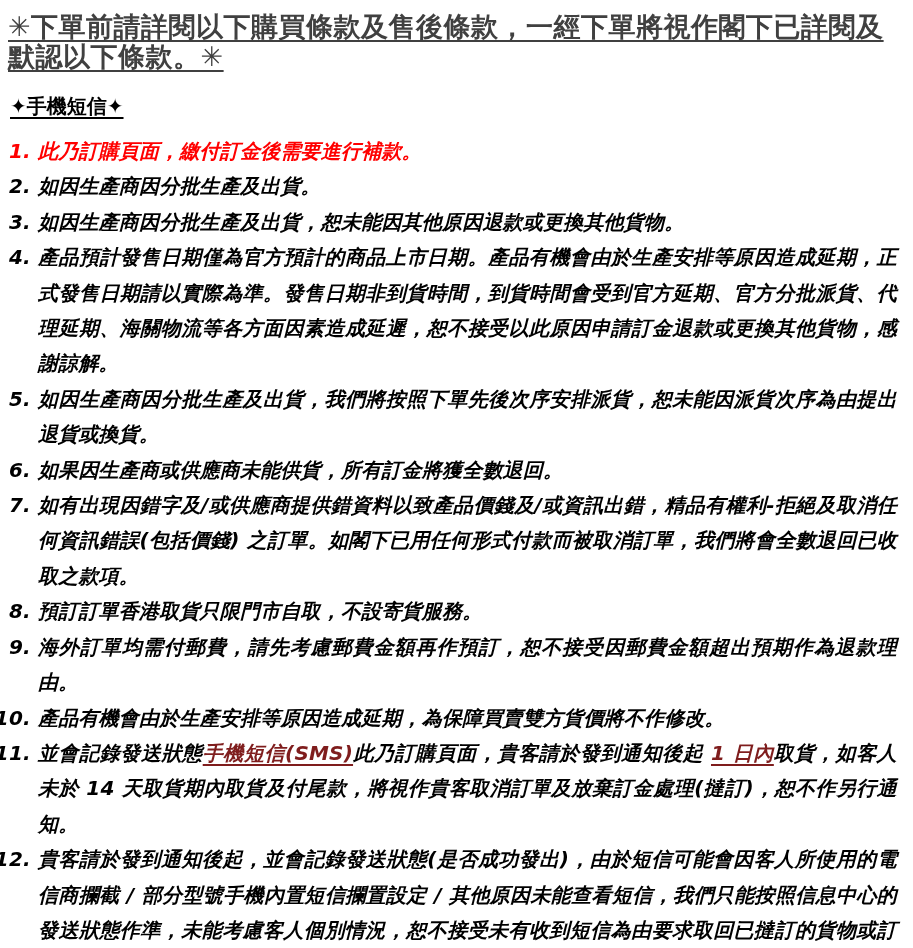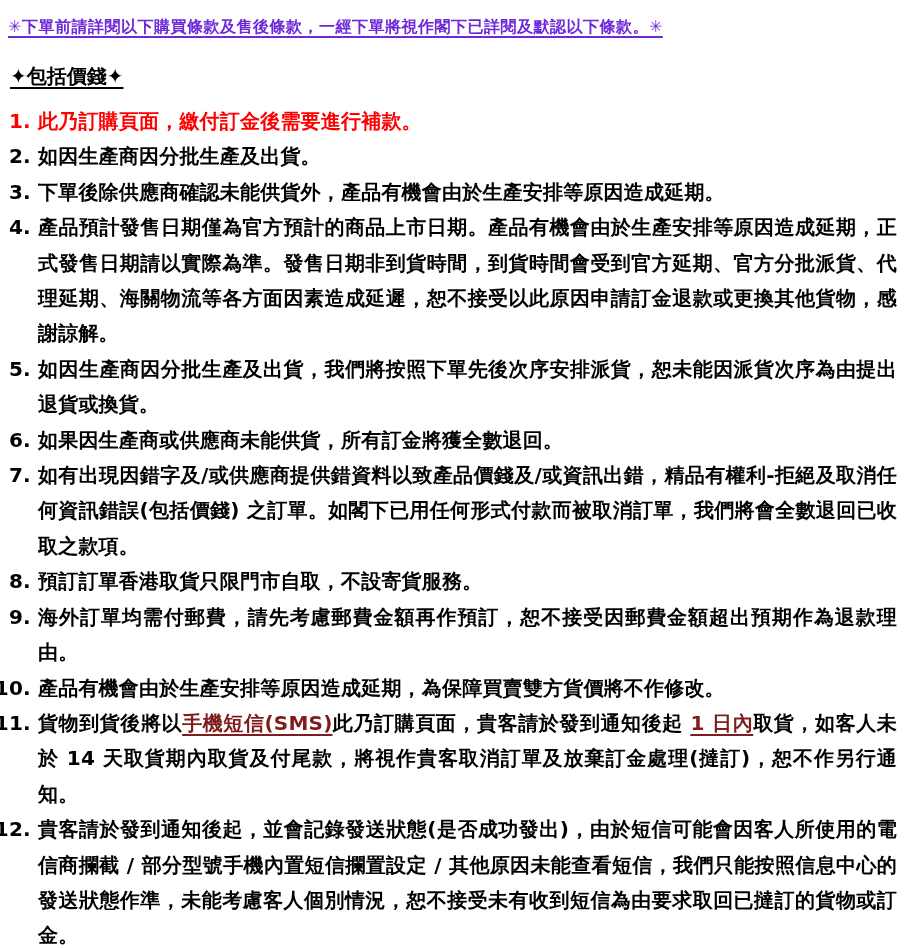--- a/index.html
+++ b/index.html
@@ -7,22 +7,22 @@
   body {
     width: 913px;
     height: 948px;
     padding: 12px 16px 0 8px;
     font-family: "DejaVu Sans", sans-serif;
     font-weight: 700;
     color: #000000;
     overflow: hidden;
   }
   .notice {
-    color: #6d28d9;
-    font-size: 16px;
+    color: #404040;
+    font-size: 27px;
     line-height: 30px;
     text-decoration: underline;
     text-decoration-thickness: 2px;
     text-underline-offset: 4px;
     letter-spacing: 0.5px;
   }
   .section-title {
     display: inline-block;
     margin: 21px 0 0 2px;
     font-size: 20px;
@@ -33,48 +33,49 @@
   }
   ol.terms {
     margin: 15px 0 0 0;
     padding-left: 30px;
   }
   ol.terms li {
     font-size: 20px;
     line-height: 35.4px;
     text-align: justify;
     letter-spacing: 0.2px;
+    font-style: italic;
   }
   li.red { color: #ff0000; }
   .hl-red {
     color: #7f1d1d;
     text-decoration: underline;
     text-decoration-thickness: 2px;
     text-underline-offset: 4px;
   }
 </style>
 </head>
 <body>
 
 
 
 <div class="notice">✳下單前請詳閱以下購買條款及售後條款，一經下單將視作閣下已詳閱及默認以下條款。✳</div>
 
-<div class="section-title">✦包括價錢✦</div>
+<div class="section-title">✦手機短信✦</div>
 
 <ol class="terms">
   <li class="red"><span>此乃訂購頁面，繳付訂金後需要進行補款。</span></li>
   <li><span>如因生產商因分批生產及出貨。</span></li>
-  <li><span>下單後除供應商確認未能供貨外，產品有機會由於生產安排等原因造成延期。</span></li>
+  <li><span>如因生產商因分批生產及出貨，恕未能因其他原因退款或更換其他貨物。</span></li>
   <li><span>產品預計發售日期僅為官方預計的商品上市日期。產品有機會由於生產安排等原因造成延期，正式發售日期請以實際為準。發售日期非到貨時間，到貨時間會受到官方延期、官方分批派貨、代理延期、海關物流等各方面因素造成延遲，恕不接受以此原因申請訂金退款或更換其他貨物，感謝諒解。</span></li>
   <li><span>如因生產商因分批生產及出貨，我們將按照下單先後次序安排派貨，恕未能因派貨次序為由提出退貨或換貨。</span></li>
   <li><span>如果因生產商或供應商未能供貨，所有訂金將獲全數退回。</span></li>
   <li><span>如有出現因錯字及/或供應商提供錯資料以致產品價錢及/或資訊出錯，精品有權利-拒絕及取消任何資訊錯誤(包括價錢) 之訂單。如閣下已用任何形式付款而被取消訂單，我們將會全數退回已收取之款項。</span></li>
   <li><span>預訂訂單香港取貨只限門市自取，不設寄貨服務。</span></li>
   <li><span>海外訂單均需付郵費，請先考慮郵費金額再作預訂，恕不接受因郵費金額超出預期作為退款理由。</span></li>
   <li><span>產品有機會由於生產安排等原因造成延期，為保障買賣雙方貨價將不作修改。</span></li>
-  <li><span>貨物到貨後將以</span><span class="hl-red">手機短信(SMS)</span><span>此乃訂購頁面，貴客請於發到通知後起 </span><span class="hl-red">1 日內</span><span>取貨，如客人未於 14 天取貨期內取貨及付尾款，將視作貴客取消訂單及放棄訂金處理(撻訂)，恕不作另行通知。</span></li>
+  <li><span>並會記錄發送狀態</span><span class="hl-red">手機短信(SMS)</span><span>此乃訂購頁面，貴客請於發到通知後起 </span><span class="hl-red">1 日內</span><span>取貨，如客人未於 14 天取貨期內取貨及付尾款，將視作貴客取消訂單及放棄訂金處理(撻訂)，恕不作另行通知。</span></li>
   <li><span>貴客請於發到通知後起，並會記錄發送狀態(是否成功發出)，由於短信可能會因客人所使用的電信商攔截 / 部分型號手機內置短信攔置設定 / 其他原因未能查看短信，我們只能按照信息中心的發送狀態作準，未能考慮客人個別情況，恕不接受未有收到短信為由要求取回已撻訂的貨物或訂金。</span></li>
 
 </ol>
 
 
 
 
 </body></html>

